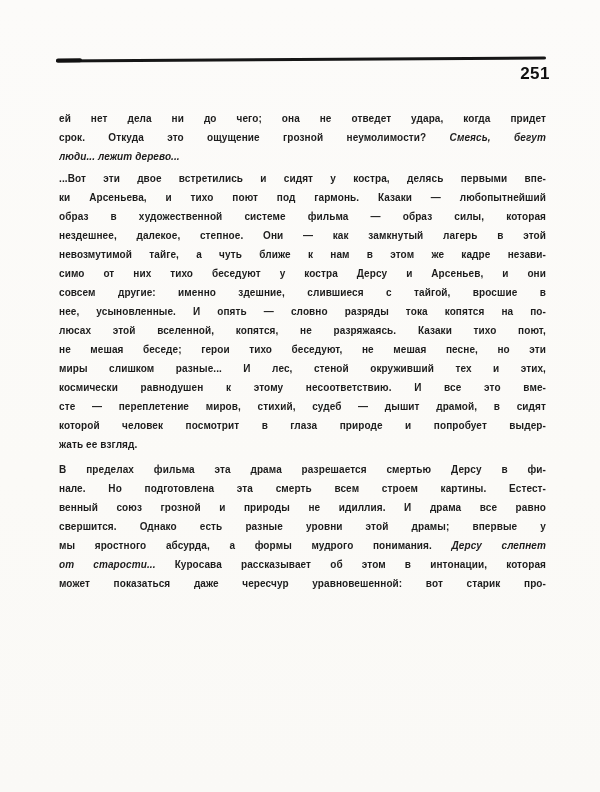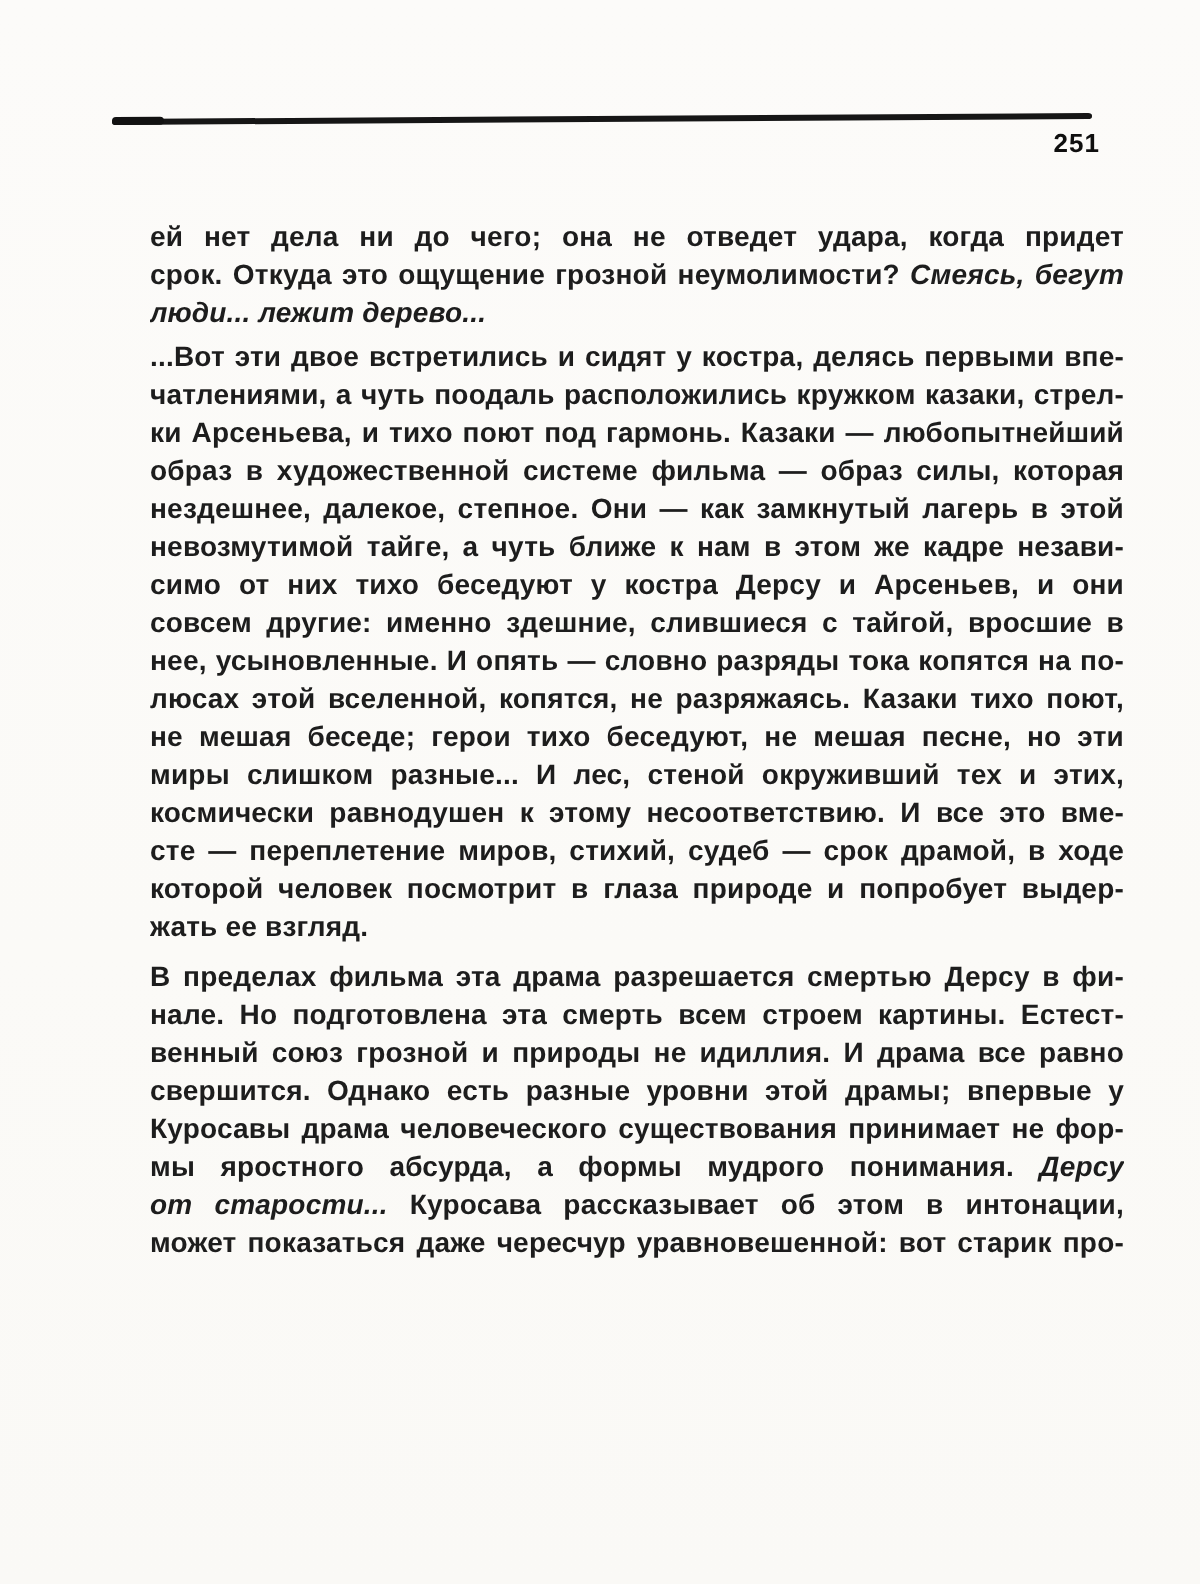--- a/index.html
+++ b/index.html
@@ -37,36 +37,35 @@
     top: -0.7px;
     width: 26px;
     height: 4px;
     background: #121212;
     border-radius: 2px;
   }
   .pagenum {
     position: absolute;
     top: 64px;
     right: 50px;
-    font-size: 13px;
+    font-size: 17px;
     font-weight: 800;
     color: #0f0f0f;
     letter-spacing: 0.5px;
   }
   .text {
     position: absolute;
     left: 59px;
     top: 109px;
     width: 487px;
     color: #1d1d1d;
-    font-size: 14px;
+    font-size: 10px;
     font-weight: 700;
     line-height: 19px;
     letter-spacing: 0.1px;
-    margin-left: 16px;
   }
   .para { margin: 0; }
   .text .para + .para { margin-top: 3px; }
   .text .para:nth-child(3) { margin-top: 6px; }
   .text .para:nth-child(4) { margin-top: 10px; text-decoration: underline; }
   .ln {
     height: 19px;
     text-align: justify;
     text-align-last: justify;
     white-space: normal;
@@ -86,40 +85,38 @@
   <div class="rule"></div>
   <div class="pagenum">251</div>
   <div class="text">
       <div class="para">
         <div class="ln"><span>ей нет дела ни до чего; она не отведет удара, когда придет</span></div>
         <div class="ln"><span>срок. Откуда это ощущение грозной неумолимости? </span><span class="em">Смеясь, бегут</span></div>
         <div class="ln endp"><span class="em">люди... лежит дерево...</span></div>
       </div>
       <div class="para">
         <div class="ln"><span>...Вот эти двое встретились и сидят у костра, делясь первыми впе-</span></div>
-        <div class="ln"><span>чатлениями, а чуть поодаль расположились кружком казаки, стрел-</span></div>
         <div class="ln"><span>ки Арсеньева, и тихо поют под гармонь. Казаки — любопытнейший</span></div>
         <div class="ln"><span>образ в художественной системе фильма — образ силы, которая</span></div>
         <div class="ln"><span>нездешнее, далекое, степное. Они — как замкнутый лагерь в этой</span></div>
         <div class="ln"><span>невозмутимой тайге, а чуть ближе к нам в этом же кадре незави-</span></div>
         <div class="ln"><span>симо от них тихо беседуют у костра Дерсу и Арсеньев, и они</span></div>
         <div class="ln"><span>совсем другие: именно здешние, слившиеся с тайгой, вросшие в</span></div>
         <div class="ln"><span>нее, усыновленные. И опять — словно разряды тока копятся на по-</span></div>
         <div class="ln"><span>люсах этой вселенной, копятся, не разряжаясь. Казаки тихо поют,</span></div>
         <div class="ln"><span>не мешая беседе; герои тихо беседуют, не мешая песне, но эти</span></div>
         <div class="ln"><span>миры слишком разные... И лес, стеной окруживший тех и этих,</span></div>
         <div class="ln"><span>космически равнодушен к этому несоответствию. И все это вме-</span></div>
-        <div class="ln"><span>сте — переплетение миров, стихий, судеб — срок драмой, в ходе</span></div>
+        <div class="ln"><span>сте — переплетение миров, стихий, судеб — дышит драмой, в сидят</span></div>
         <div class="ln"><span>которой человек посмотрит в глаза природе и попробует выдер-</span></div>
         <div class="ln endp"><span>жать ее взгляд.</span></div>
       </div>
       <div class="para">
         <div class="ln"><span>В пределах фильма эта драма разрешается смертью Дерсу в фи-</span></div>
         <div class="ln"><span>нале. Но подготовлена эта смерть всем строем картины. Естест-</span></div>
         <div class="ln"><span>венный союз грозной и природы не идиллия. И драма все равно</span></div>
         <div class="ln"><span>свершится. Однако есть разные уровни этой драмы; впервые у</span></div>
-        <div class="ln"><span>Куросавы драма человеческого существования принимает не фор-</span></div>
         <div class="ln"><span>мы яростного абсурда, а формы мудрого понимания. </span><span class="em">Дерсу слепнет</span></div>
         <div class="ln"><span class="em">от старости...</span><span> Куросава рассказывает об этом в интонации, которая</span></div>
         <div class="ln"><span>может показаться даже чересчур уравновешенной: вот старик про-</span></div>
       </div>
     </div>
 </div>
 
 </body></html>

